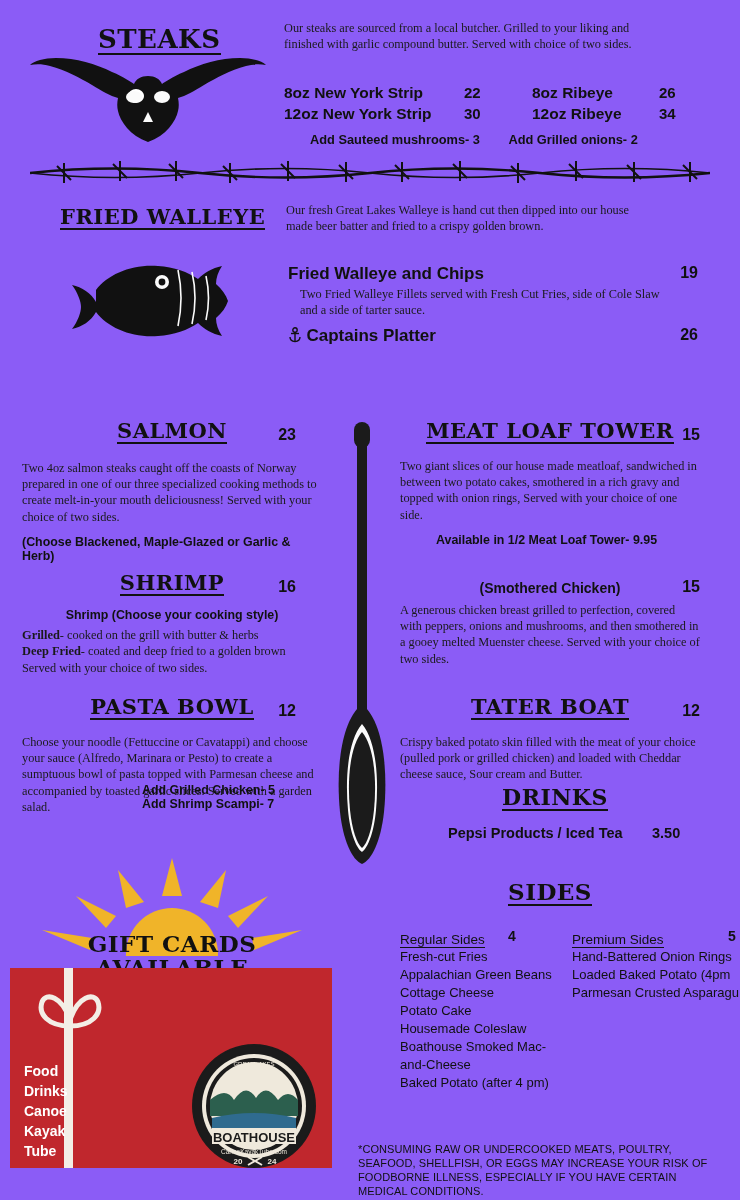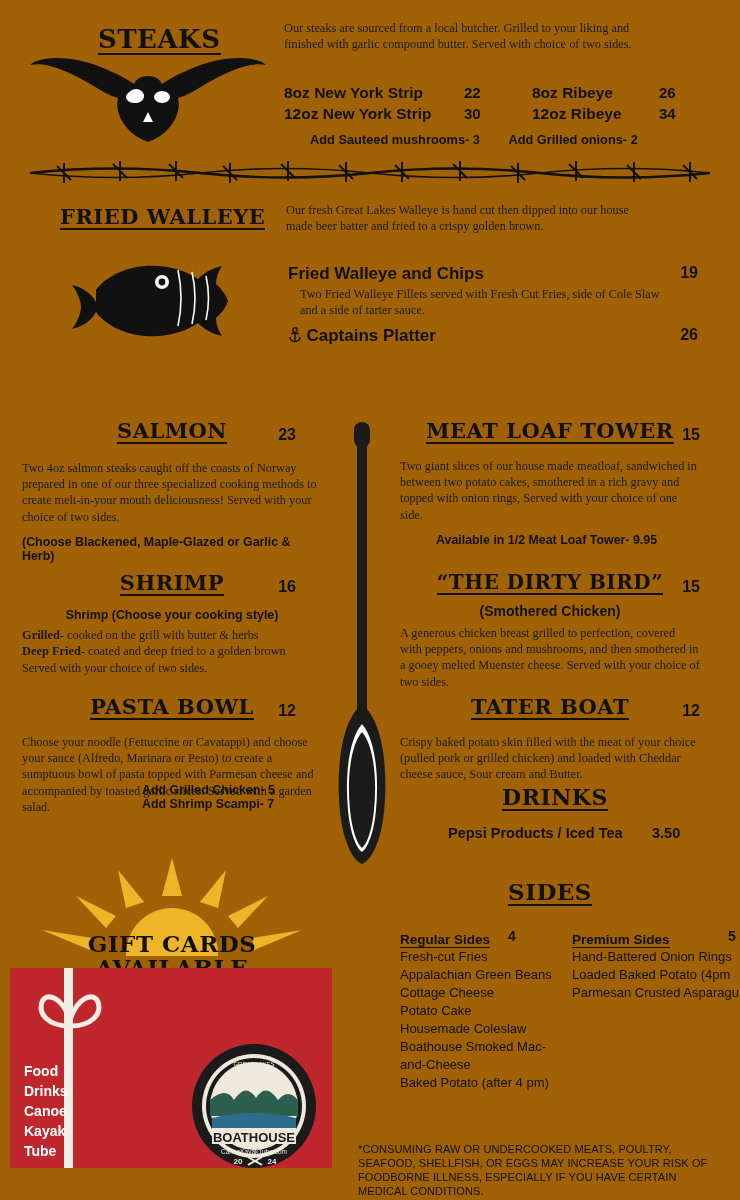--- a/index.html
+++ b/index.html
@@ -11,21 +11,21 @@
     width: 740px;
     height: 1200px;
     position: relative;
     overflow: hidden;
     font-family: "Liberation Sans", sans-serif;
     color: #111;
   }
   .page {
     position: absolute;
     inset: 0;
-    background: #a16207;
+    background: #8b5cf6;
   }
   
   .sec-title {
     font-family: "DejaVu Serif", serif;
     font-weight: bold;
     letter-spacing: 0.5px;
     text-transform: uppercase;
     border-bottom: 2px solid #111;
     display: inline-block;
     line-height: 1.05;
@@ -117,21 +117,21 @@
   
   #drinks { position: absolute; left: 400px; top: 786px; width: 310px; }
   #drinks .ctr-title .sec-title { font-size: 22px; }
   .drink-row { position: relative; height: 20px; font-size: 14.5px; font-weight: bold; }
   .drink-row .dn { position: absolute; left: 48px; }
   .drink-row .dp { position: absolute; left: 252px; text-align: right; }
 
   #sides { position: absolute; left: 360px; top: 880px; width: 380px; }
   #sides .ctr-title { width: 380px; }
   #sides .ctr-title .sec-title { font-size: 23px; }
-  .side-head { font-weight: bold; font-size: 13.5px; border-bottom: 1.5px solid #111; display:inline-block; }
+  .side-head { font-weight: normal; font-size: 13.5px; border-bottom: 1.5px solid #111; display:inline-block; }
   .side-li { font-size: 13px; line-height: 1.38; }
   #sides-reg { position: absolute; left: 40px; top: 50px; width: 180px; }
   #sides-prem { position: absolute; left: 212px; top: 50px; width: 200px; }
   .side-price { position: absolute; font-weight: bold; font-size: 14px; }
   #reg-price { left: 148px; top: 48px; }
   #prem-price { left: 368px; top: 48px; }
 
   
   #disclaimer {
     position: absolute; left: 358px; top: 1142px; width: 370px;
@@ -314,21 +314,20 @@
     <div class="name-price" style="text-align:center;">
       <span class="sec-title" style="font-size:21px;">Meat Loaf Tower</span>
       <span class="item-price" style="position:absolute;right:0;top:6px;font-size:16px;">15</span>
     </div>
     <div class="desc" style="margin-top:14px;">Two giant slices of our house made meatloaf, sandwiched in between two potato cakes, smothered in a rich gravy and topped with onion rings, Served with your choice of one side.</div>
     <div class="small-bold" style="margin-top:10px;margin-left:36px;">Available in 1/2 Meat Loaf Tower- 9.95</div>
   </div>
 
   <div class="right-col" style="top:572px;">
     <div class="name-price" style="text-align:center;">
-      <span class="sec-title" style="font-size:20px;">“The Dirty Bird”</span>
       <span class="item-price" style="position:absolute;right:0;top:6px;font-size:16px;">15</span>
     </div>
     <div class="small-bold" style="margin-top:8px;text-align:center;font-size:14px;">(Smothered Chicken)</div>
     <div class="desc" style="margin-top:6px;">A generous chicken breast grilled to perfection, covered with peppers, onions and mushrooms, and then smothered in a gooey melted Muenster cheese. Served with your choice of two sides.</div>
   </div>
 
   <div class="right-col" style="top:696px;">
     <div class="name-price" style="text-align:center;">
       <span class="sec-title" style="font-size:21px;">Tater Boat</span>
       <span class="item-price" style="position:absolute;right:0;top:6px;font-size:16px;">12</span>

